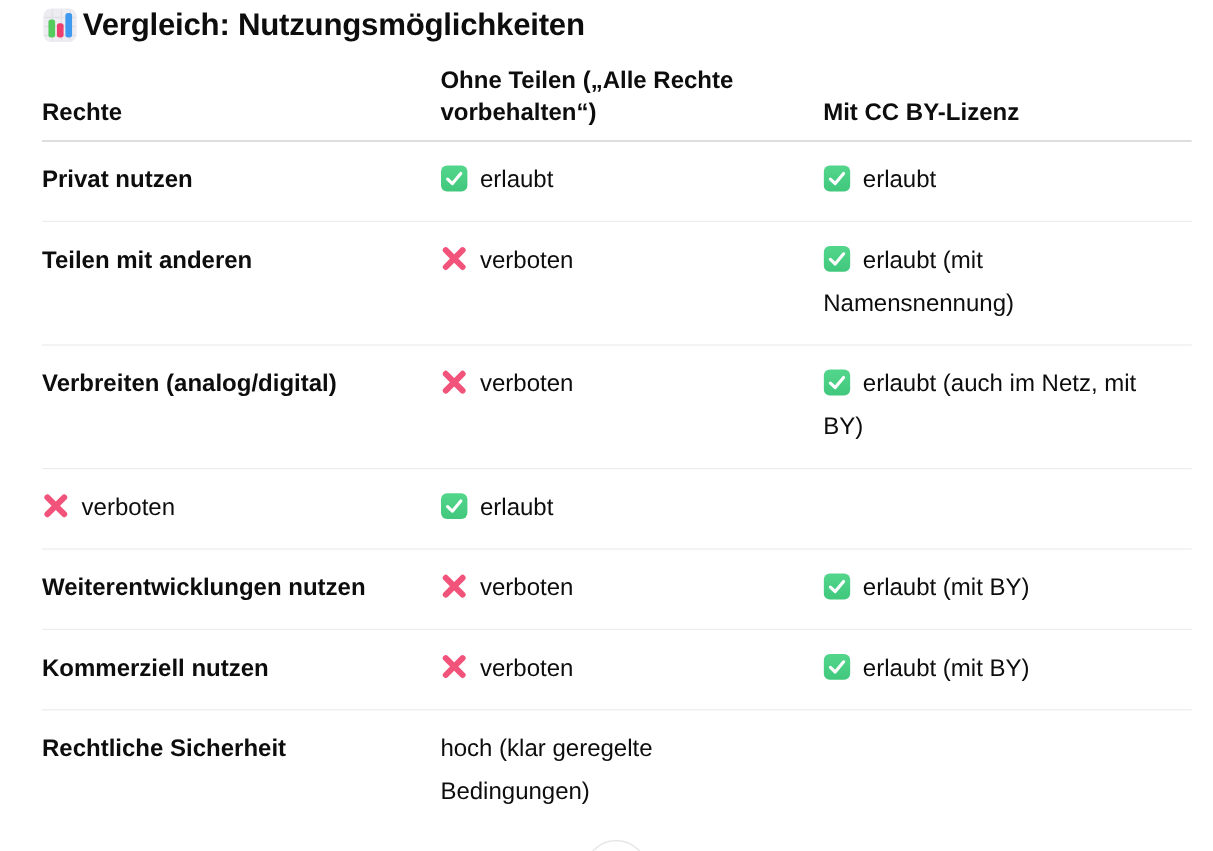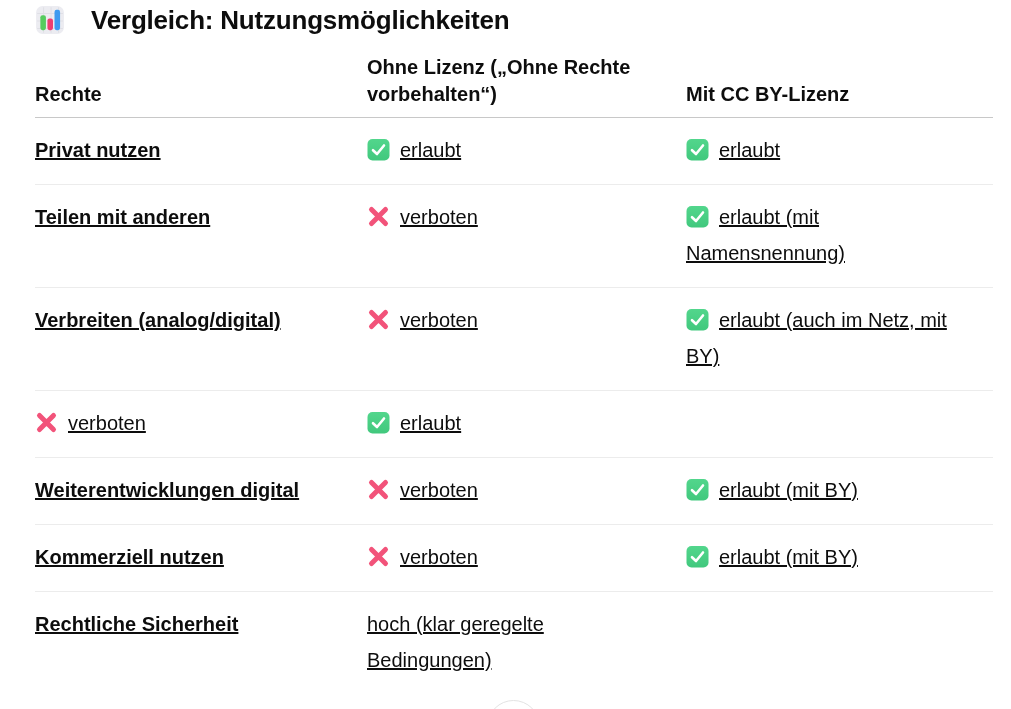--- a/index.html
+++ b/index.html
@@ -8,21 +8,21 @@
     background: #ffffff;
     overflow: hidden;
     font-family: "Liberation Sans", "DejaVu Sans", sans-serif;
     color: #0d0d0d;
     position: relative;
   }
   .page { padding-left: 35px; padding-right: 18px; }
 
   
   .title-row {
-    display: flex; gap: 26px;
+    display: flex; align-items: center; gap: 4px;
     margin-top: 5px;
   }
   .title-icon { width: 30px; height: 30px; flex: 0 0 auto; }
   .title-text {
     font-size: 26px; font-weight: 700; letter-spacing: -0.2px;
   }
 
   
   .table { width: 958px; }
   .trow {
@@ -44,21 +44,20 @@
     border-bottom: 1px solid #ececec;
   }
   .tbody-row:last-child { border-bottom: none; }
   .cell {
     font-size: 20px;
     line-height: 36px;
   }
   .tbody-row .cell {
     padding-top: 14px;
     padding-bottom: 16px;
-    text-decoration: underline;
   }
   .cell.col-label { font-weight: 700; padding-right: 20px; }
   .cell.col-ohne  { padding-right: 49px; }   
   .cell.col-cc    { padding-right: 22px; }   
 
   .badge {
     display: inline-block;
     vertical-align: -4px;
     margin-right: 10px;
     width: 23px; height: 23px;
@@ -89,21 +88,21 @@
         <rect x="11.6" y="12.5" width="5.2" height="11" rx="2" fill="#ed3e70"></rect>
         <rect x="18.2" y="4.5" width="5.2" height="19" rx="2" fill="#3d9af0"></rect>
       </svg>
     </span>
     <span class="title-text">Vergleich: Nutzungsmöglichkeiten</span>
   </div>
 
   <div class="table">
     <div class="trow thead">
       <div class="cell col-label">Rechte</div>
-      <div class="cell col-ohne">Ohne Lizenz („Ohne Rechte vorbehalten“)</div>
+      <div class="cell col-ohne">Ohne Teilen („Alle Rechte vorbehalten“)</div>
       <div class="cell col-cc">Mit CC BY-Lizenz</div>
     </div>
     <div id="tbody">
         <div class="trow tbody-row">
           <div class="cell col-label">Privat nutzen</div>
           <div class="cell col-ohne"><span class="badge"><svg viewBox="0 0 23 23">
                 <rect x="0.5" y="1" width="22" height="21.5" rx="5" fill="url(#gGrad)"></rect>
                 <defs>
                   <linearGradient id="gGrad" x1="0" y1="0" x2="0" y2="1">
                     <stop offset="0" stop-color="#52d68c"></stop>
@@ -164,21 +163,21 @@
                 <defs>
                   <linearGradient id="gGrad" x1="0" y1="0" x2="0" y2="1">
                     <stop offset="0" stop-color="#52d68c"></stop>
                     <stop offset="1" stop-color="#41c87d"></stop>
                   </linearGradient>
                 </defs>
                 <path d="M6 12.2 L10 16 L17 7.5" fill="none" stroke="#ffffff" stroke-width="2.6" stroke-linecap="round" stroke-linejoin="round"></path>
               </svg></span><span>erlaubt</span></div>
         </div>
         <div class="trow tbody-row">
-          <div class="cell col-label">Weiterentwicklungen digital</div>
+          <div class="cell col-label">Weiterentwicklungen nutzen</div>
           <div class="cell col-ohne"><span class="badge"><svg viewBox="0 0 23 23">
                 <path d="M4.5 4.5 L18.5 18.5 M18.5 4.5 L4.5 18.5" fill="none" stroke="#f2537a" stroke-width="5" stroke-linecap="round"></path>
               </svg></span><span>verboten</span></div>
           <div class="cell col-cc"><span class="badge"><svg viewBox="0 0 23 23">
                 <rect x="0.5" y="1" width="22" height="21.5" rx="5" fill="url(#gGrad)"></rect>
                 <defs>
                   <linearGradient id="gGrad" x1="0" y1="0" x2="0" y2="1">
                     <stop offset="0" stop-color="#52d68c"></stop>
                     <stop offset="1" stop-color="#41c87d"></stop>
                   </linearGradient>

